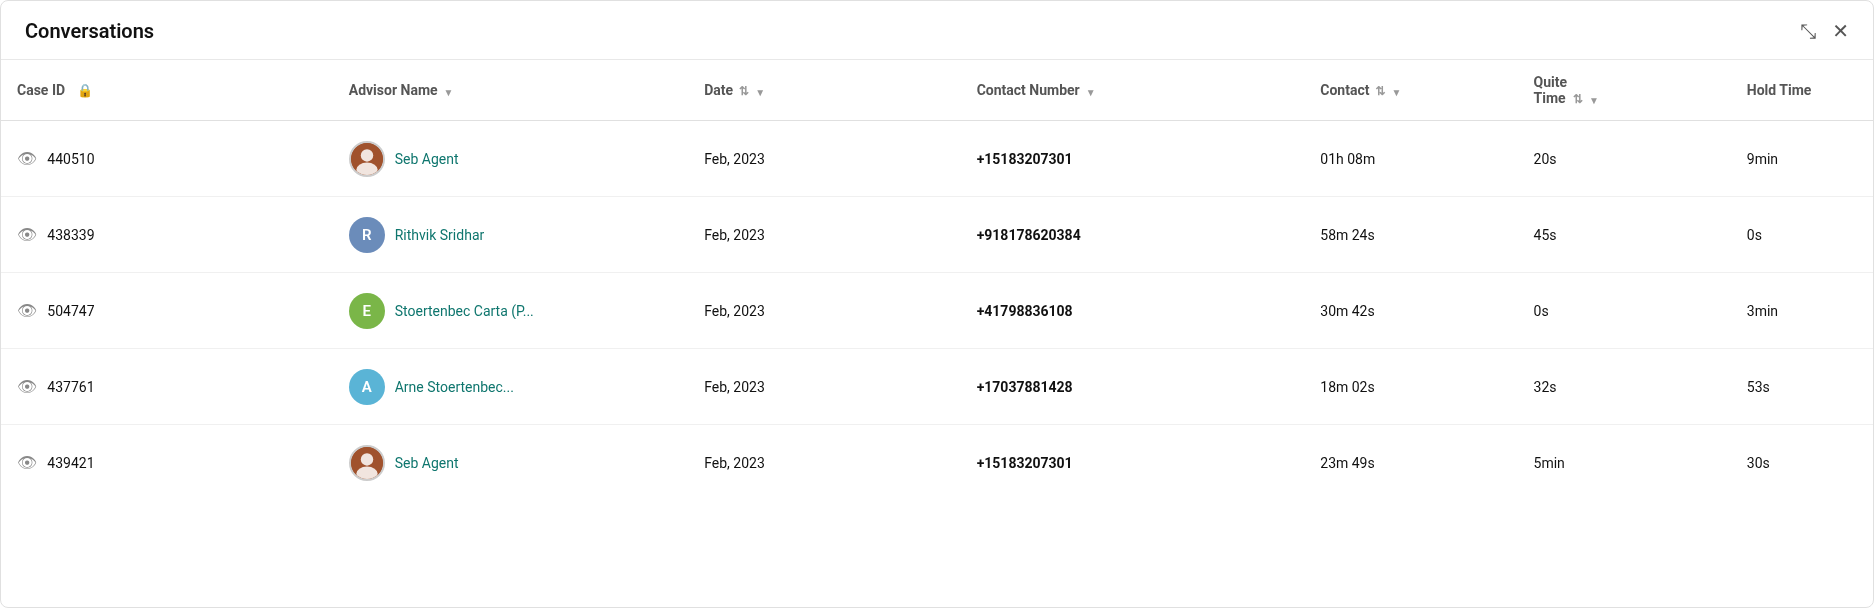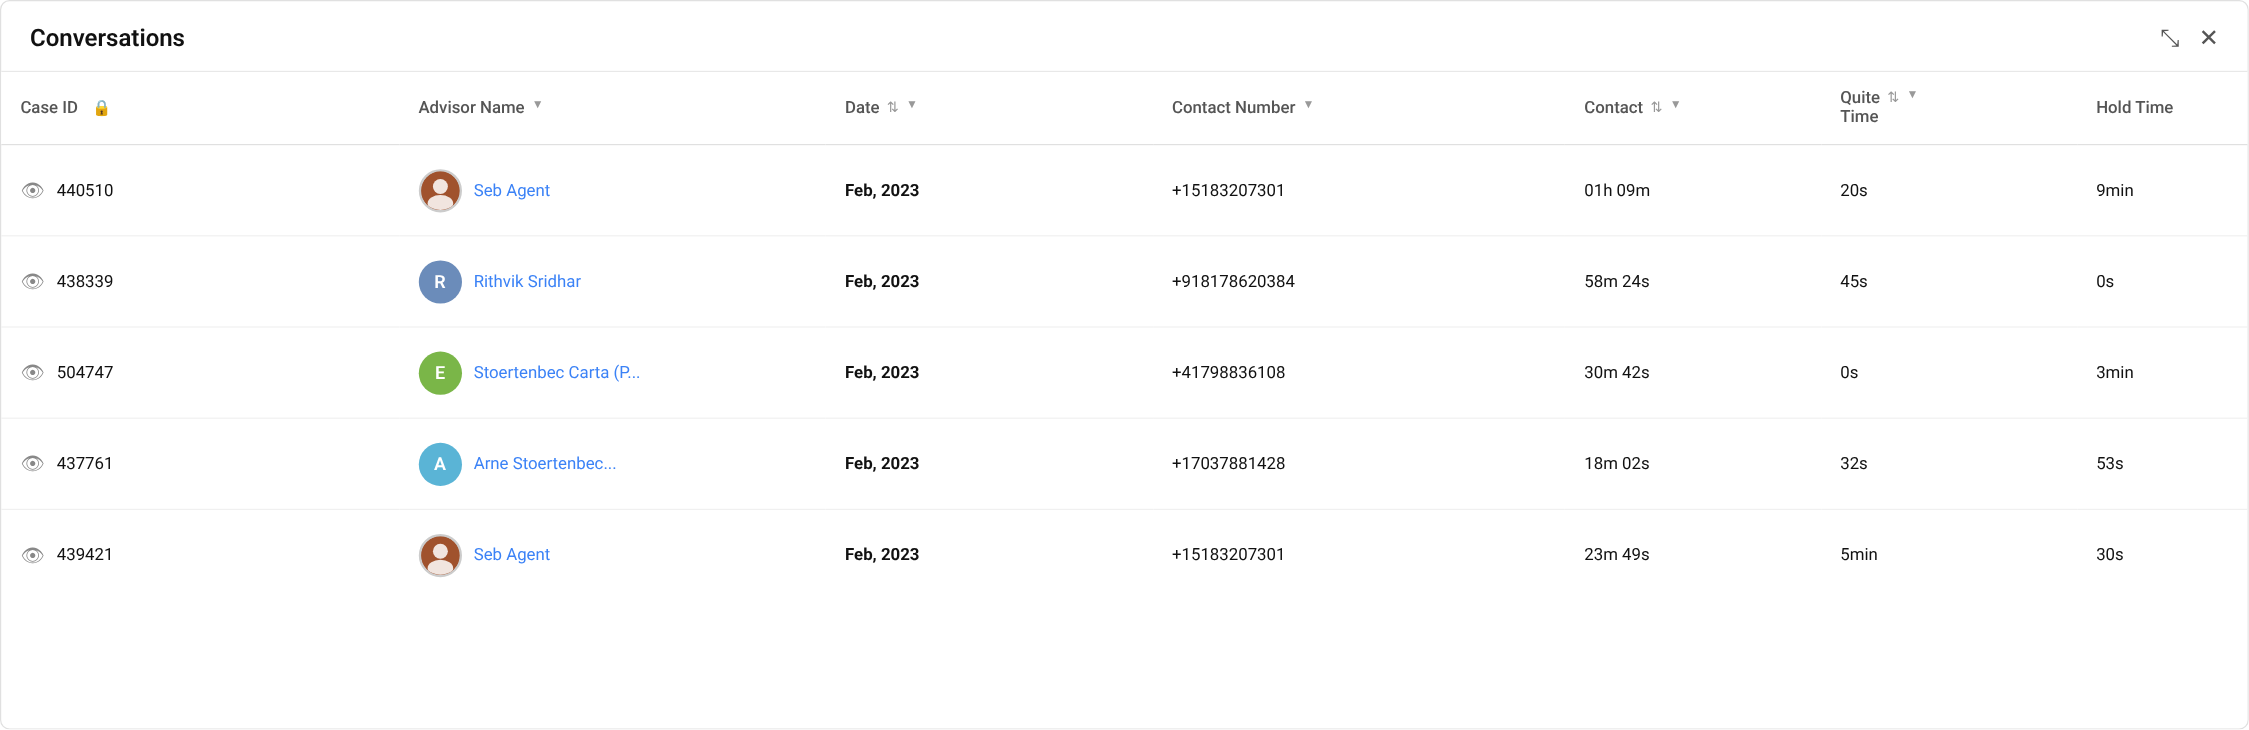--- a/index.html
+++ b/index.html
@@ -53,22 +53,23 @@
       text-align: left;
       font-size: 14px;
       font-weight: 500;
       color: #555;
       background: #fff;
       white-space: nowrap;
       overflow: hidden;
     }
     th .col-header {
       display: flex;
-      align-items: flex-start;
+      align-items: flex-end;
       gap: 6px;
+      font-weight: bold;
     }
     td {
       padding: 0 16px;
       font-size: 14px;
       color: #111;
     }
     tbody tr {
       height: 76px;
       border-bottom: 1px solid #f0f0f0;
     }
@@ -98,35 +99,35 @@
       align-items: center;
       justify-content: center;
       font-size: 15px;
       font-weight: 600;
       color: #fff;
       flex-shrink: 0;
       overflow: hidden;
     }
     .advisor-name {
       font-size: 14px;
-      color: #3b82f6;
+      color: #0f766e;
       white-space: nowrap;
       overflow: hidden;
       text-overflow: ellipsis;
       max-width: 180px;
     }
     .bold-date {
-      font-weight: 700;
+      font-weight: 400;
       font-size: 14px;
     }
     
     .col-case-id   { width: 280px; }
     .col-advisor   { width: 300px; }
     .col-date      { width: 230px; }
-    .col-contact   { width: 290px; }
+    .col-contact   { width: 290px; font-weight: bold; }
     .col-duration  { width: 180px; }
     .col-quite     { width: 180px; }
     .col-hold      { width: 120px; }
 
     .lock-icon {
       font-size: 13px;
       color: #aaa;
       margin-left: 6px;
     }
     .filter-icon {
@@ -228,21 +229,21 @@
           <span class="advisor-name">Seb Agent</span>
         </div>
       </td>
       <td class="col-date">
         <span class="bold-date">Feb, 2023</span>
       </td>
       <td class="col-contact">
         <span>+15183207301</span>
       </td>
       <td class="col-duration">
-        <span>01h 09m</span>
+        <span>01h 08m</span>
       </td>
       <td class="col-quite">
         <span>20s</span>
       </td>
       <td class="col-hold">
         <span>9min</span>
       </td>
     </tr>
         <tr>
       <td class="col-case-id">

